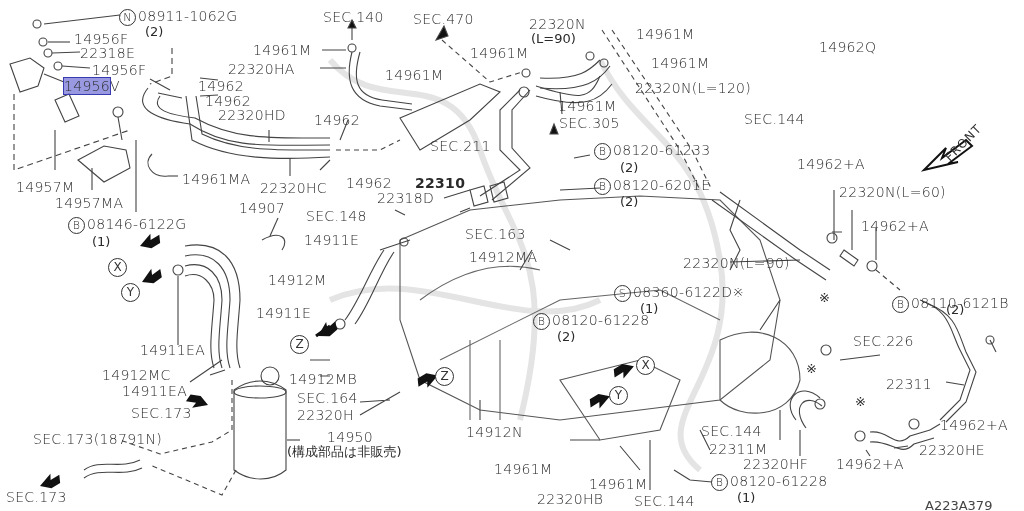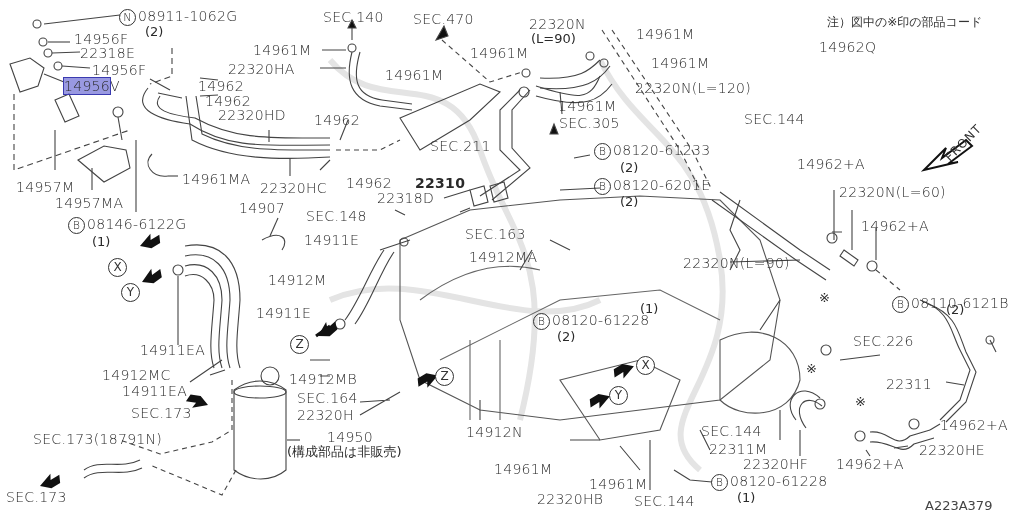--- a/index.html
+++ b/index.html
@@ -263,20 +263,23 @@
   <div class="lbl" style="left:743px;top:457px;">22320HF</div>
   <div class="lbl" style="left:711px;top:474px;">
     <span class="circ">B</span><span>08120-61228</span>
   </div>
   <div class="sub" style="left:737px;top:491px;">(1)</div>
 
   <div class="lbl" style="left:533px;top:313px;">
     <span class="circ">B</span><span>08120-61228</span>
   </div>
   <div class="sub" style="left:557px;top:330px;">(2)</div>
+  <div class="lbl" style="left:614px;top:285px;">
+    <span class="circ">S</span><span>08360-6122D</span><span>※</span>
+  </div>
   <div class="sub" style="left:640px;top:302px;">(1)</div>
   <div class="lbl" style="left:635px;top:256px;margin-left:48px;">22320N(L=90)</div>
 
   <div class="lbl" style="left:744px;top:112px;">SEC.144</div>
   <div class="lbl" style="left:797px;top:157px;">14962+A</div>
   <div class="lbl" style="left:839px;top:185px;">22320N(L=60)</div>
   <div class="lbl" style="left:861px;top:219px;">14962+A</div>
   <div class="lbl" style="left:892px;top:288px;margin-top:8px;">
     <span class="circ">B</span><span>08110-6121B</span>
   </div>
@@ -284,19 +287,18 @@
   <div class="lbl" style="left:853px;top:334px;">SEC.226</div>
   <div class="lbl" style="left:886px;top:377px;">22311</div>
   <div class="lbl" style="left:940px;top:418px;">14962+A</div>
   <div class="lbl" style="left:919px;top:443px;">22320HE</div>
   <div class="lbl" style="left:836px;top:457px;">14962+A</div>
 
   <div class="sub" style="left:819px;top:291px;">※</div>
   <div class="sub" style="left:806px;top:362px;">※</div>
   <div class="sub" style="left:855px;top:395px;">※</div>
 
-  <div class="note" style="left:827px;top:14px;">注）図中の※印の部品コード</div>
   <div class="lbl" style="left:819px;top:40px;">14962Q</div>
   <div class="front" style="left:952px;top:150px;">FRONT</div>
   <div style="position:absolute;left:924px;top:140px;width:48px;height:32px;"></div>
 
   <div class="dcode" style="left:925px;top:498px;">A223A379</div>
 </div>
 
 </body></html>

